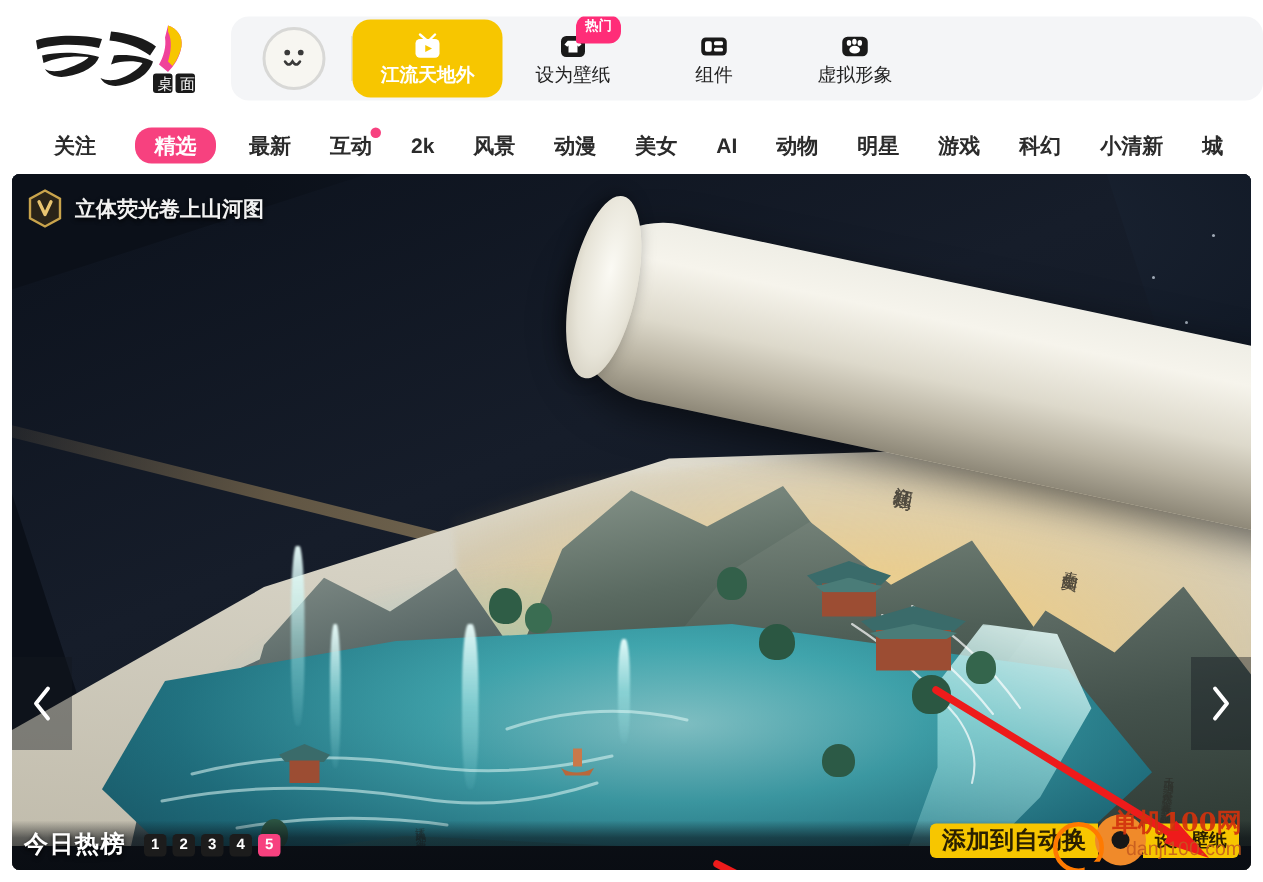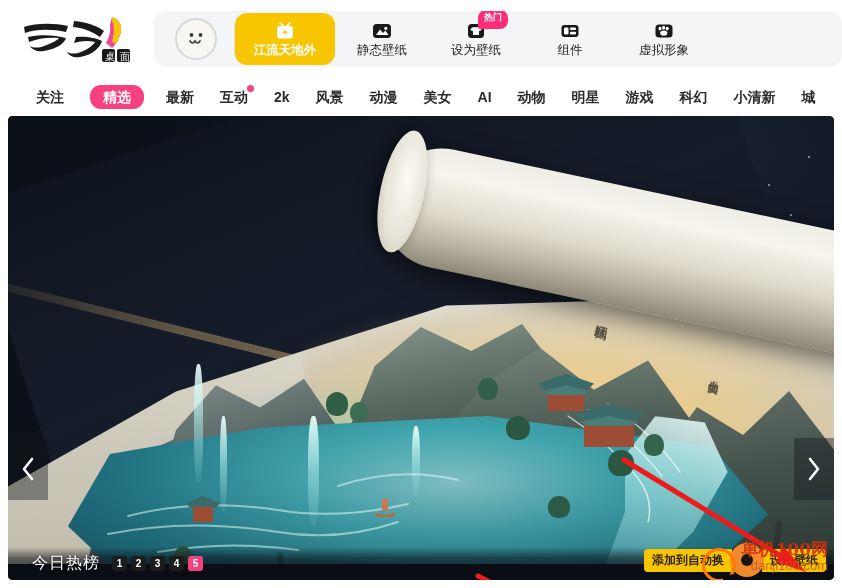--- a/index.html
+++ b/index.html
@@ -223,38 +223,38 @@
   .arrow.left { left:0; }
   .arrow.right { right:0; }
 
   
   .bottombar {
     position:absolute; left:0; bottom:0; width:826px; height:33px;
     z-index:15; display:flex; align-items:center;
     background:linear-gradient(180deg, rgba(8,12,18,.0) 0%, rgba(8,12,18,.55) 35%, rgba(8,12,18,.8) 100%);
   }
   .hotlist-title {
-    margin-left:24px; color:#ffffff; font-size:16px; font-weight:normal;
+    margin-left:8px; color:#ffffff; font-size:16px; font-weight:bold;
     font-family:"DejaVu Serif", serif; letter-spacing:1px;
     text-shadow:0 1px 3px rgba(0,0,0,.9);
   }
   .pager { display:flex; gap:4px; margin-left:12px; }
   .pg {
     width:15px; height:15px; border-radius:3px; background:#1c1c1c;
     color:#ffffff; font-size:10px; display:flex; align-items:center;
     justify-content:center; cursor:pointer; font-weight:bold;
   }
   .pg.on { background:#f7417f; }
 
   .action-wrap {
     position:absolute; right:8px; bottom:3px; display:flex; align-items:center;
     z-index:16;
   }
   .btn-auto {
-    height:23px; background:#f7c600; color:#2a1f00; font-size:12px;
+    height:23px; background:#f7c600; color:#2a1f00; font-size:16px;
     border-radius:4px 0 0 4px; display:flex; align-items:center;
     padding:0 8px; white-space:nowrap; cursor:pointer; font-weight:bold;
   }
   .btn-wall {
     height:23px; background:#f7c600; color:#2a1f00; font-size:12px;
     border-radius:0 4px 4px 0; display:flex; align-items:center;
     padding:0 8px; white-space:nowrap; cursor:pointer; font-weight:bold;
   }
   .donut {
     width:34px; height:34px; border-radius:50%;
@@ -327,30 +327,20 @@
         <div class="cat-icon">
           <svg width="22" height="19" viewBox="0 0 22 19">
             <path d="M6 1 L10 4.5 M16 1 L12.5 4.5" stroke="#fff" stroke-width="1.6" stroke-linecap="round" fill="none"></path>
             <rect x="3" y="4" width="16" height="12.5" rx="3" fill="#ffffff"></rect>
             <path d="M9.5 8 L14 10.3 L9.5 12.6 Z" fill="#f7c600"></path>
           </svg>
         </div>
         <span class="cat-label">江流天地外</span>
       </div>
 
-      <div class="cat-btn">
-        <div class="cat-icon">
-          <svg width="22" height="18" viewBox="0 0 22 18">
-            <rect x="2" y="2" width="18" height="14" rx="3.5" fill="#1a1a1a"></rect>
-            <path d="M5 13 L9 7.5 L12 11 L14.5 8.5 L17.5 13 Z" fill="#ffffff"></path>
-            <circle cx="14.8" cy="6.3" r="1.6" fill="#ffffff"></circle>
-          </svg>
-        </div>
-        <span class="cat-label">静态壁纸</span>
-      </div>
 
       <div class="cat-btn">
         <div class="hot-badge">热门</div>
         <div class="cat-icon">
           <svg width="22" height="18" viewBox="0 0 22 18">
             <rect x="3" y="2" width="16" height="14" rx="3.5" fill="#1a1a1a"></rect>
             <path d="M7.5 5.2 h7 l2.2 2.4 -1.9 1.6 -0.8 -0.8 V13 H8 V8.4 l-0.8 .8 -1.9 -1.6 Z" fill="#ffffff"></path>
           </svg>
         </div>
         <span class="cat-label">设为壁纸</span>
@@ -493,20 +483,27 @@
 
       <div class="calli" style="left:588px;top:198px;font-size:13px;transform:rotate(12deg);">寒江独钓</div>
       <div class="calli" style="left:700px;top:256px;font-size:11px;transform:rotate(10deg);">春山如笑</div>
 
       <div class="calli calli-small" style="left:760px;top:396px;height:150px;transform:rotate(6deg);">千山鸟飞绝 万径人踪灭 孤舟蓑笠翁 独钓寒江雪</div>
       <div class="calli calli-small" style="left:270px;top:430px;height:86px;transform:rotate(-4deg);">江流天地外 山色有无中</div>
 
       <div style="position:absolute;left:0;bottom:0;width:826px;height:16px;background:#0f1218;"></div>
     </div>
 
+    <div class="banner-title">
+      <svg class="v-badge" viewBox="0 0 24 26">
+        <path d="M12 1 L22 6.5 L22 19.5 L12 25 L2 19.5 L2 6.5 Z" fill="#2a2418" stroke="#c9a44c" stroke-width="1.6"></path>
+        <path d="M8 8.5 L12 17 L16 8.5" stroke="#e8c470" stroke-width="2.2" fill="none" stroke-linecap="round" stroke-linejoin="round"></path>
+      </svg>
+      <span class="bt-text">立体荧光卷上山河图</span>
+    </div>
 
     <div class="arrow left">
       <svg width="18" height="28" viewBox="0 0 18 28">
         <path d="M13 4 L5 14 L13 24" stroke="#ffffff" stroke-width="2.6" fill="none" stroke-linecap="round" stroke-linejoin="round"></path>
       </svg>
     </div>
     <div class="arrow right">
       <svg width="18" height="28" viewBox="0 0 18 28">
         <path d="M5 4 L13 14 L5 24" stroke="#ffffff" stroke-width="2.6" fill="none" stroke-linecap="round" stroke-linejoin="round"></path>
       </svg>

